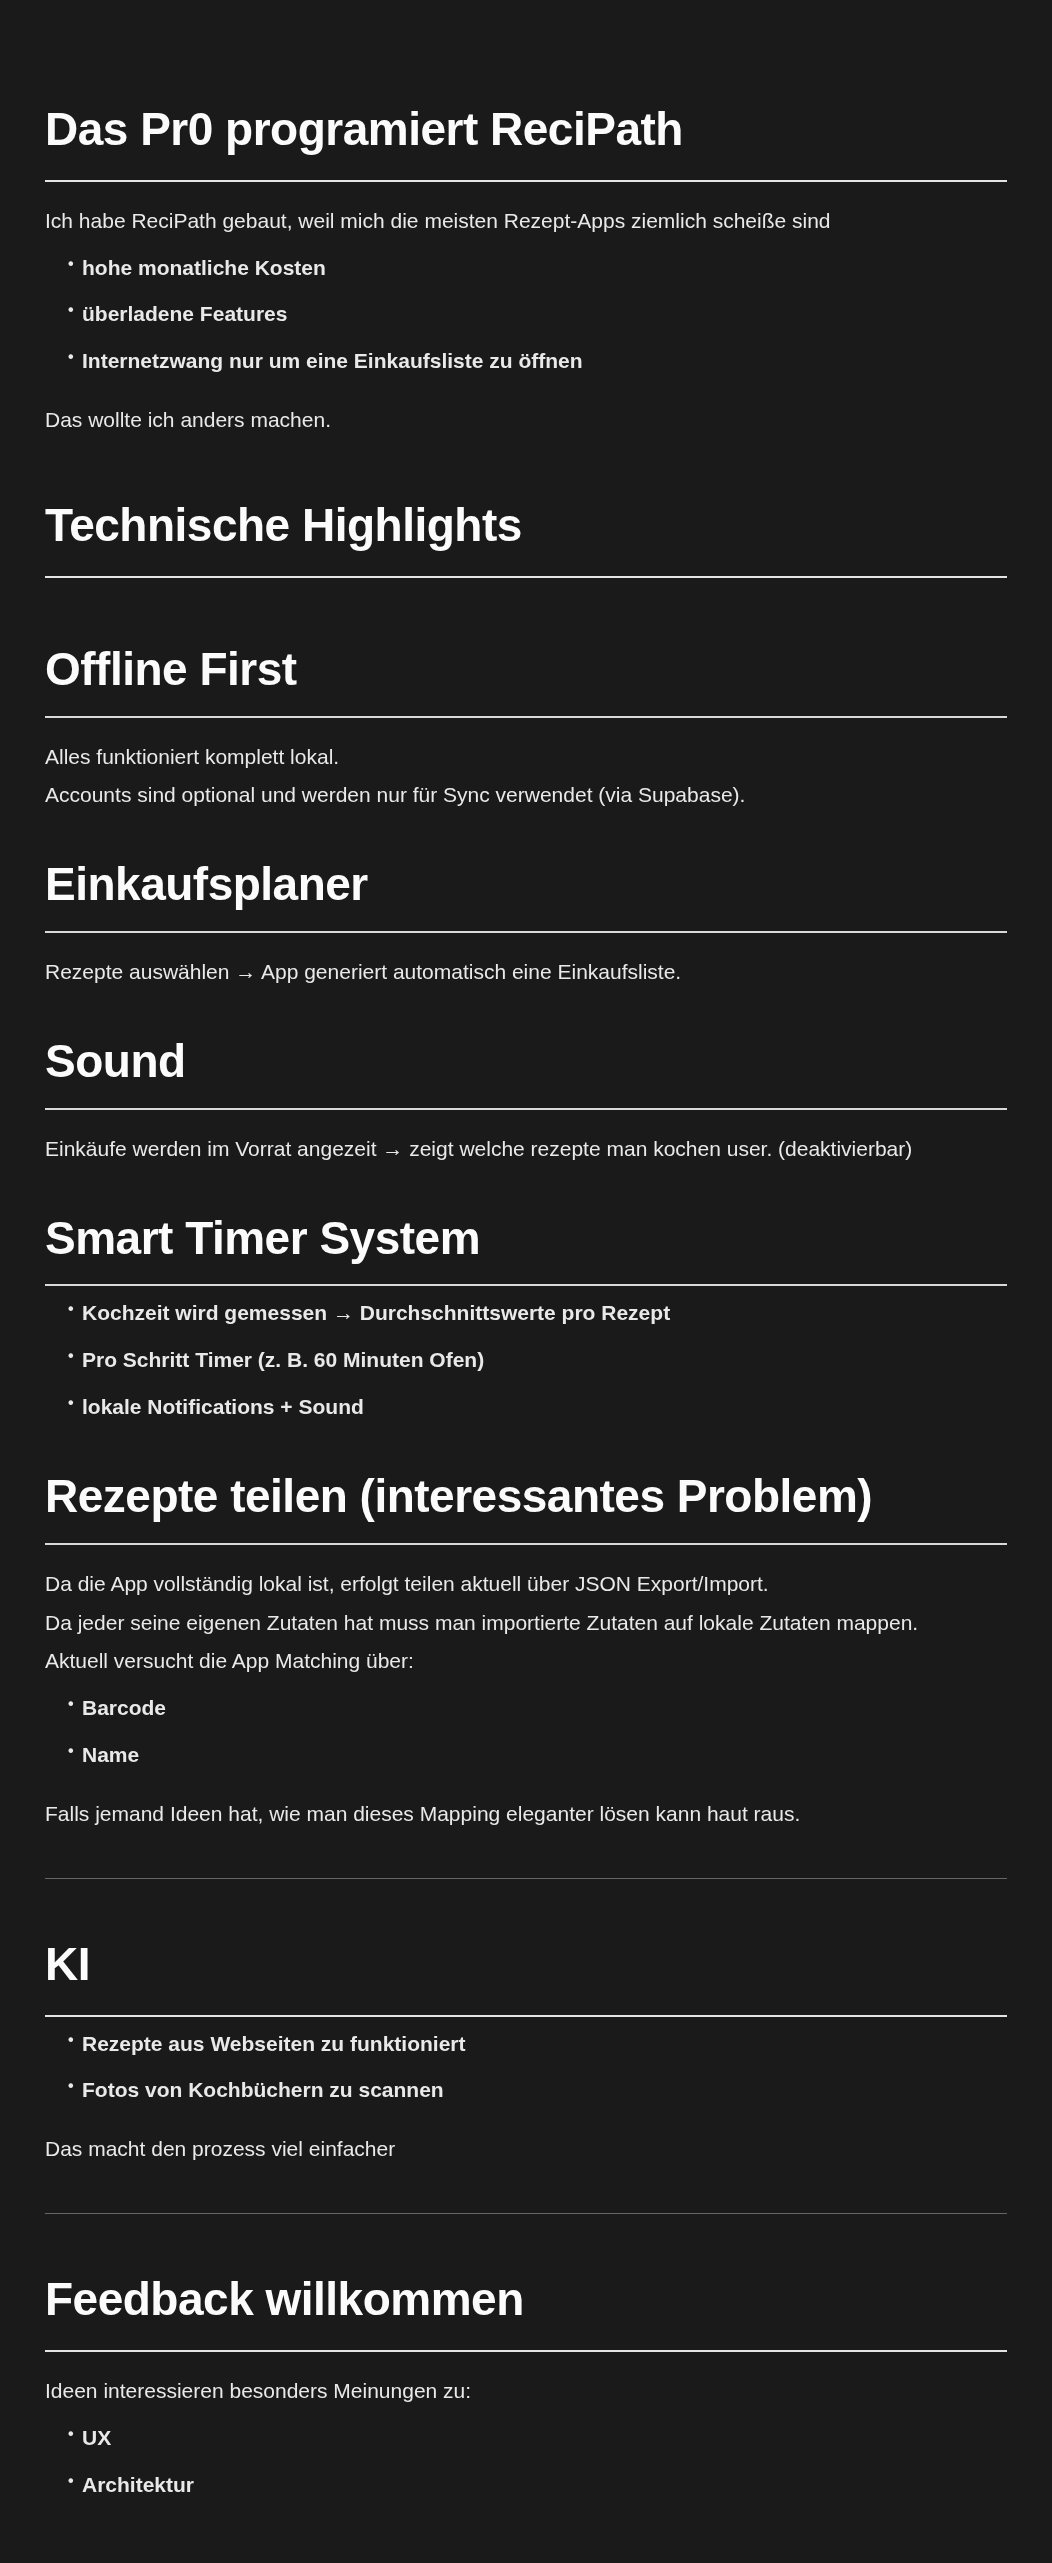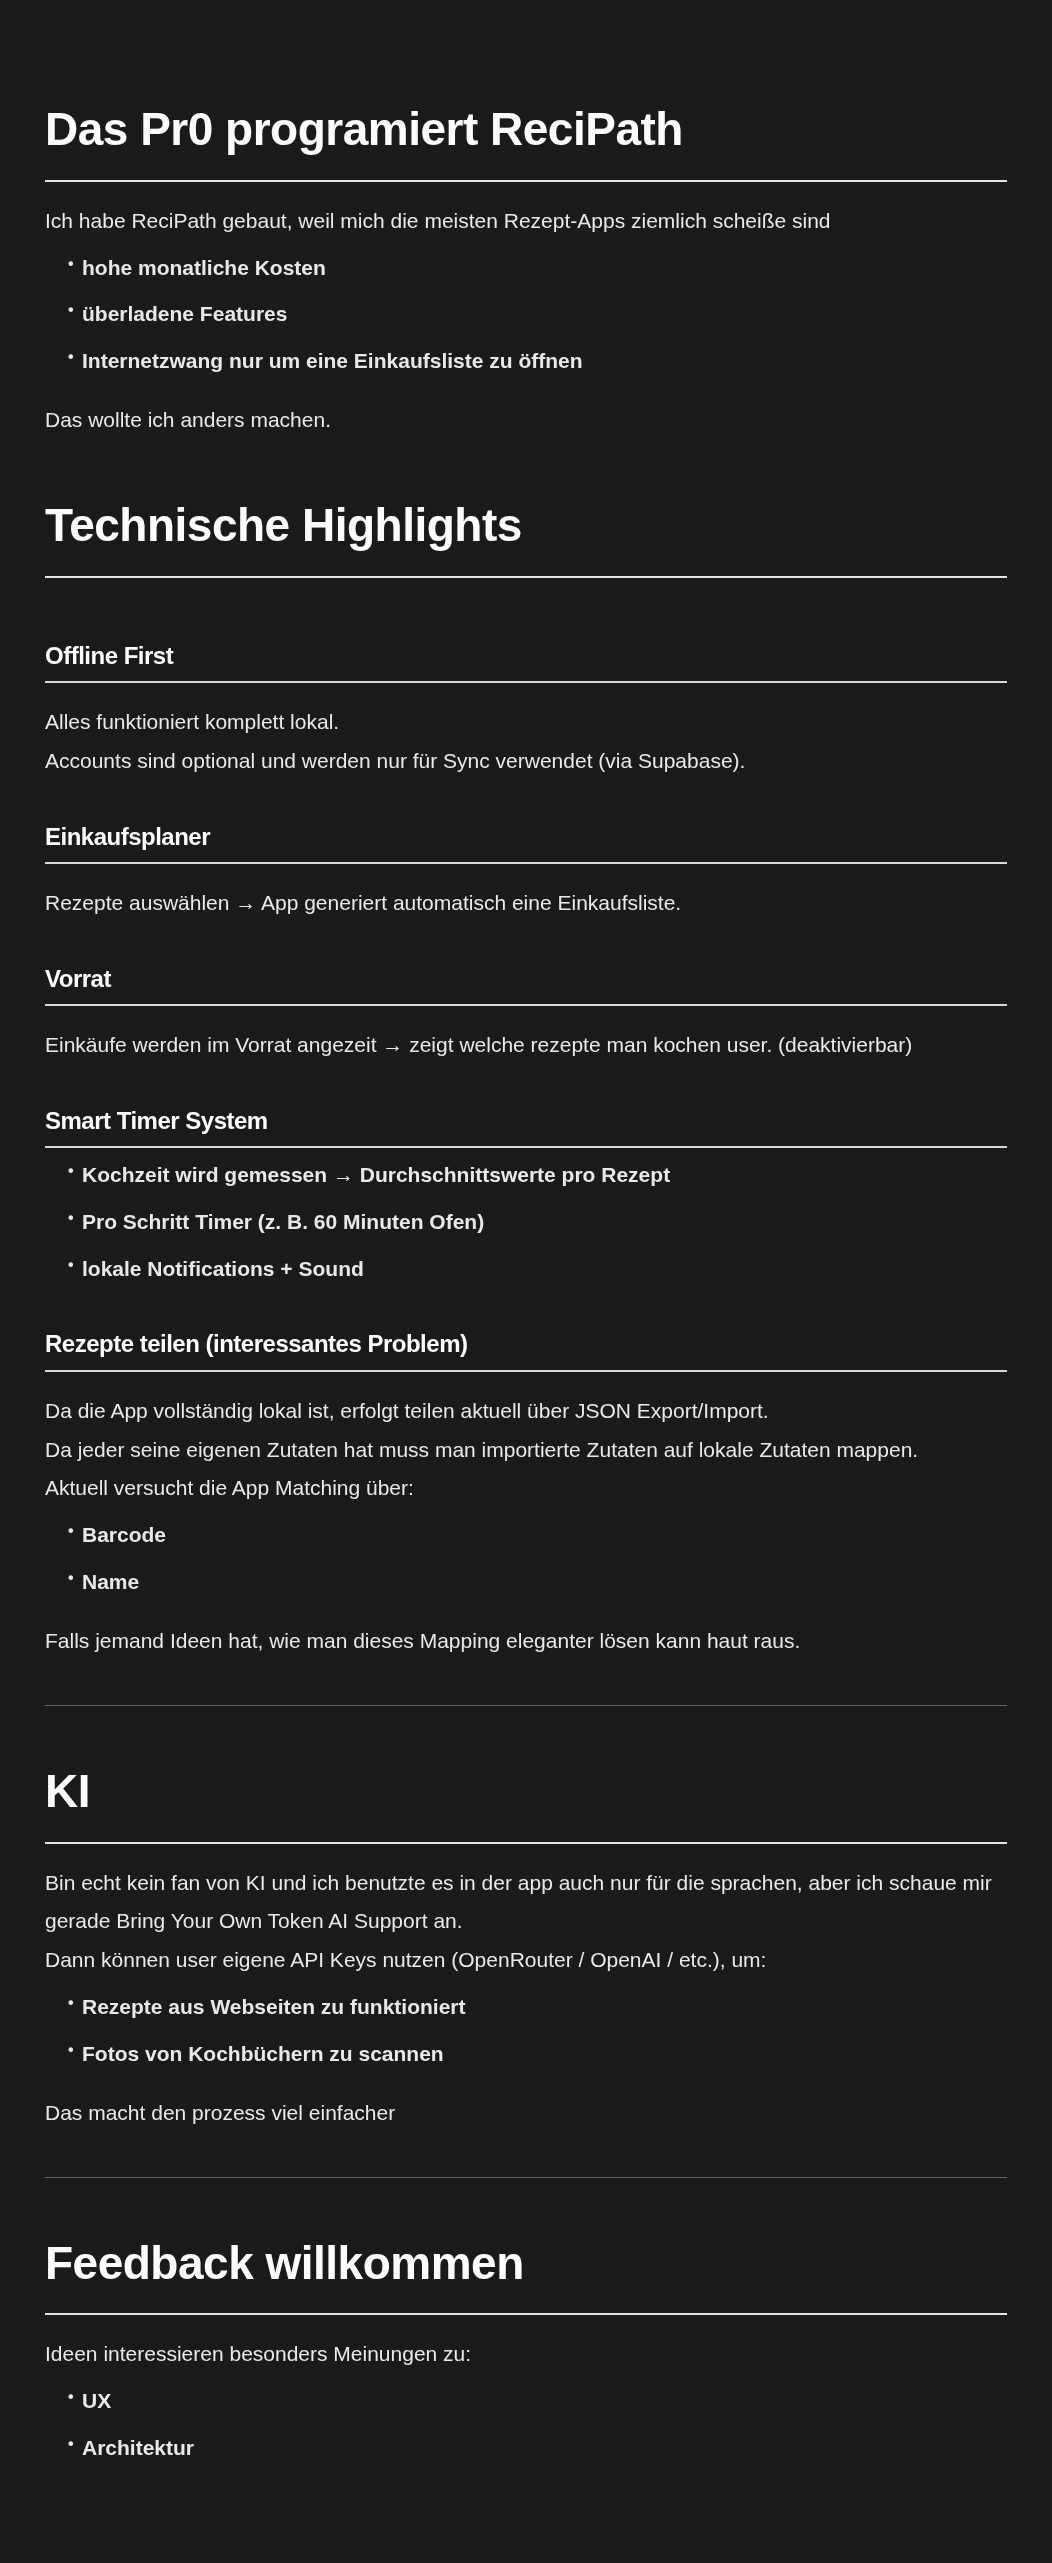--- a/index.html
+++ b/index.html
@@ -30,24 +30,24 @@
     font-size: 46px;
     line-height: 1.3;
     margin: 56px 0 0 0;
     padding-bottom: 20px;
     border-bottom: 2px solid #e4e4e4;
   }
   h1.first {
     margin-top: 12px;
   }
   h2 {
-    font-size: 24px;
+    font-size: 46px;
     line-height: 1.3;
     margin: 40px 0 0 0;
-    padding-bottom: 10px;
+    padding-bottom: 16px;
     border-bottom: 2px solid #d9d9d9;
   }
   h1 + h2 { margin-top: 62px; }
   p {
     margin: 20px 0 0 0;
   }
   ul {
     list-style: none;
     margin: 0;
     padding: 0 0 0 23px;
@@ -91,42 +91,41 @@
   <p>Das wollte ich anders machen.</p>
 
   <h1>Technische Highlights</h1>
 
   <h2>Offline First</h2>
   <p><span>Alles funktioniert komplett lokal.</span><br><span>Accounts sind optional und werden nur für Sync verwendet (via Supabase).</span></p>
 
   <h2>Einkaufsplaner</h2>
   <p>Rezepte auswählen → App generiert automatisch eine Einkaufsliste.</p>
 
-  <h2>Vorrat</h2>
+  <h2>Sound</h2>
   <p>Einkäufe werden im Vorrat angezeit → zeigt welche rezepte man kochen user. (deaktivierbar)</p>
 
   <h2>Smart Timer System</h2>
   <ul>
     <li><span>Kochzeit wird gemessen → Durchschnittswerte pro Rezept</span></li>
     <li><span>Pro Schritt Timer (z. B. 60 Minuten Ofen)</span></li>
     <li><span>lokale Notifications + Sound</span></li>
   </ul>
 
   <h2>Rezepte teilen (interessantes Problem)</h2>
   <p><span>Da die App vollständig lokal ist, erfolgt teilen aktuell über JSON Export/Import.</span><br><span>Da jeder seine eigenen Zutaten hat muss man importierte Zutaten auf lokale Zutaten mappen.</span><br><span>Aktuell versucht die App Matching über:</span></p>
   <ul>
     <li><span>Barcode</span></li>
     <li><span>Name</span></li>
   </ul>
   <p>Falls jemand Ideen hat, wie man dieses Mapping eleganter lösen kann haut raus.</p>
 
   <hr class="section-divider">
 
   <h1>KI</h1>
-  <p><span>Bin echt kein fan von KI und ich benutzte es in der app auch nur für die sprachen, aber ich schaue mir gerade Bring Your Own Token AI Support an.</span><br><span>Dann können user eigene API Keys nutzen (OpenRouter / OpenAI / etc.), um:</span></p>
   <ul>
     <li><span>Rezepte aus Webseiten zu funktioniert</span></li>
     <li><span>Fotos von Kochbüchern zu scannen</span></li>
   </ul>
   <p>Das macht den prozess viel einfacher</p>
 
   <hr class="section-divider">
 
   <h1>Feedback willkommen</h1>
   <p>Ideen interessieren besonders Meinungen zu:</p>

